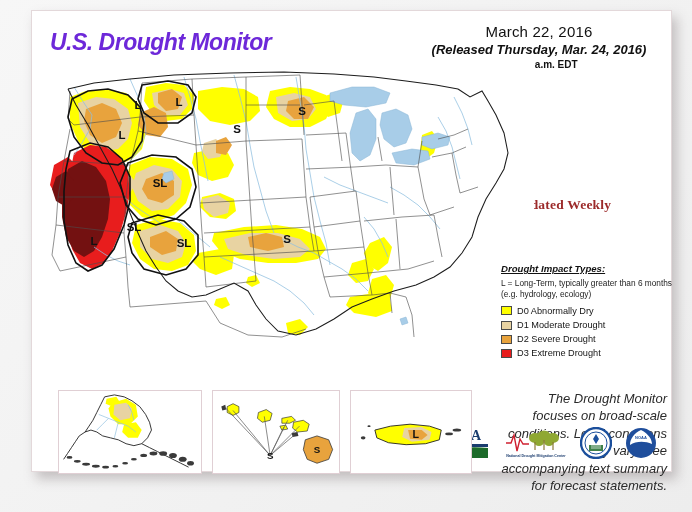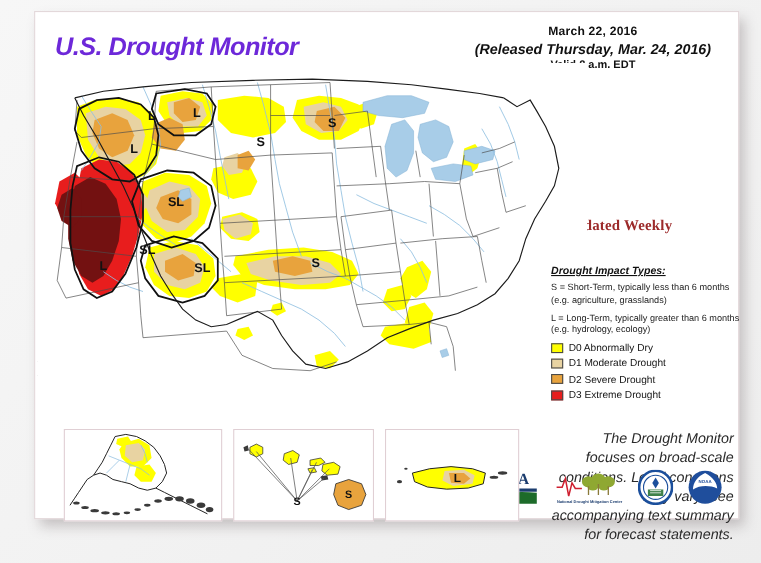--- a/index.html
+++ b/index.html
@@ -30,21 +30,21 @@
     position: absolute; left: 18px; top: 18px;
     font-size: 23px; font-weight: bold; font-style: italic;
     letter-spacing: -.5px; color: #6d28d9;
     font-family: "Liberation Sans", sans-serif;
     white-space: nowrap;
   }
   .datebox {
     position: absolute; left: 398px; top: 12px;
     width: 218px; text-align: center; color: #111;
   }
-  .datebox .d1 { font-size: 11px; font-weight: bold; letter-spacing:.2px; }
+  .datebox .d1 { font-size: 15px; font-weight: normal; letter-spacing:.2px; }
   .datebox .d2 { font-size: 13px; font-style: italic; font-weight: bold; margin-top: 2px; }
   .datebox .d3 { font-size: 10px; font-weight: bold; margin-top: 2px; }
 
   .updated {
     position: absolute; left: 481px; top: 186px;
     font-family: "Liberation Serif", serif;
     font-size: 13.5px; font-weight: bold;
     color: #9c2a2a; letter-spacing: .2px;
     white-space: nowrap;
   }
@@ -59,21 +59,21 @@
   
   #mainmap { position: absolute; left: 2px; top: 46px; width: 500px; height: 300px; }
   #mainmap svg, .inset svg, .legend svg { display: block; }
 
   
   .legend {
     position: absolute; left: 469px; top: 230px; width: 172px;
   }
   .lg-h {
     font-size: 9.6px; font-style: italic; font-weight: bold;
-    text-decoration: underline; color: #111; margin-bottom: 3px;
+    text-decoration: underline; color: #111; margin-bottom: 3px; margin-top: 22px;
   }
   .lg-row { display: flex; align-items: center; gap: 5px; margin-bottom: 4px; }
   .lg-row .sq { width: 11px; height: 9px; border: 1px solid #4a4a4a; flex: 0 0 auto; }
   .lg-txt { font-size: 9.2px; color: #141414; line-height: 1.12; }
   .lg-note { font-size: 8.3px; color: #1c1c1c; line-height: 1.3; margin: 4px 0 6px 0; }
   .lg-h2 {
     font-size: 9.6px; font-style: italic; font-weight: bold;
     text-decoration: underline; color: #111; margin: 5px 0 3px 0;
   }
   .squig { width: 17px; height: 9px; flex: 0 0 auto; }
@@ -368,21 +368,20 @@
       <text x="150" y="190">SL</text>
       <text x="253" y="186">S</text>
     </g>
   </svg>
   </div>
 
   <div class="legend">
     <div class="lg-h">Drought Impact Types:</div>
 
 
-    <div class="lg-note">S = Short-Term, typically less than 6 months (e.g. agriculture, grasslands)</div>
     <div class="lg-note">L = Long-Term, typically greater than 6 months (e.g. hydrology, ecology)</div>
 
 
     <div class="lg-row">
       <span class="sq" style="background:#ffff00"></span>
       <span class="lg-txt">D0 Abnormally Dry</span>
     </div>
     <div class="lg-row">
       <span class="sq" style="background:#e8d3a2"></span>
       <span class="lg-txt">D1 Moderate Drought</span>

